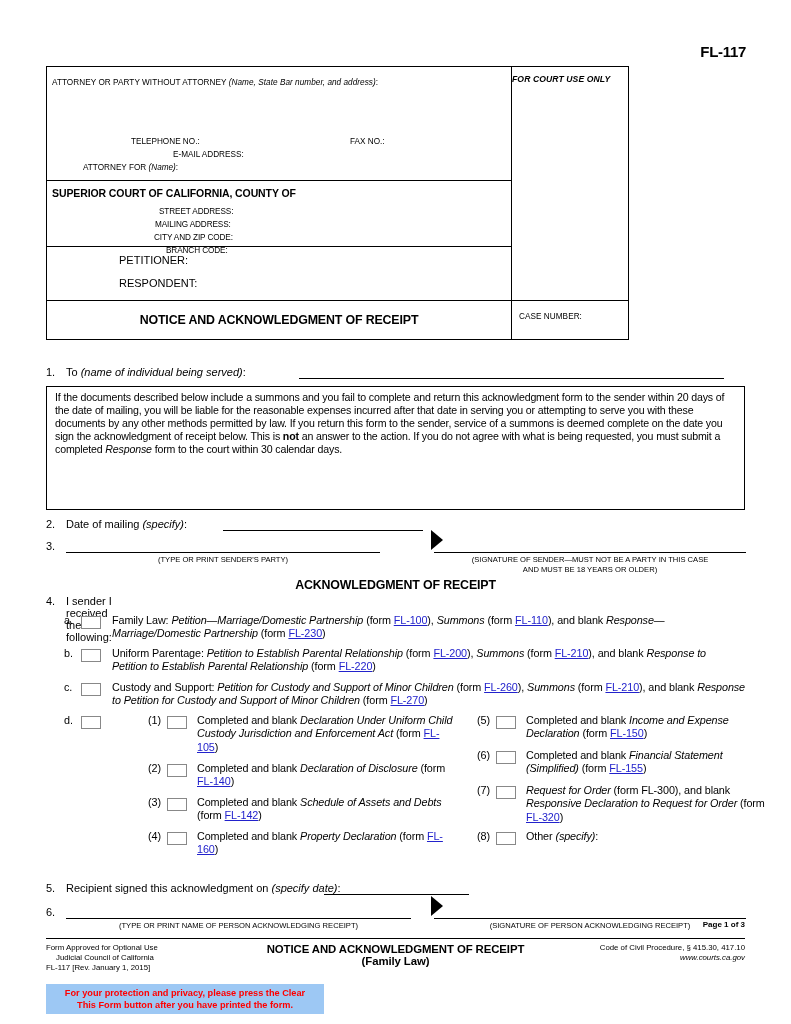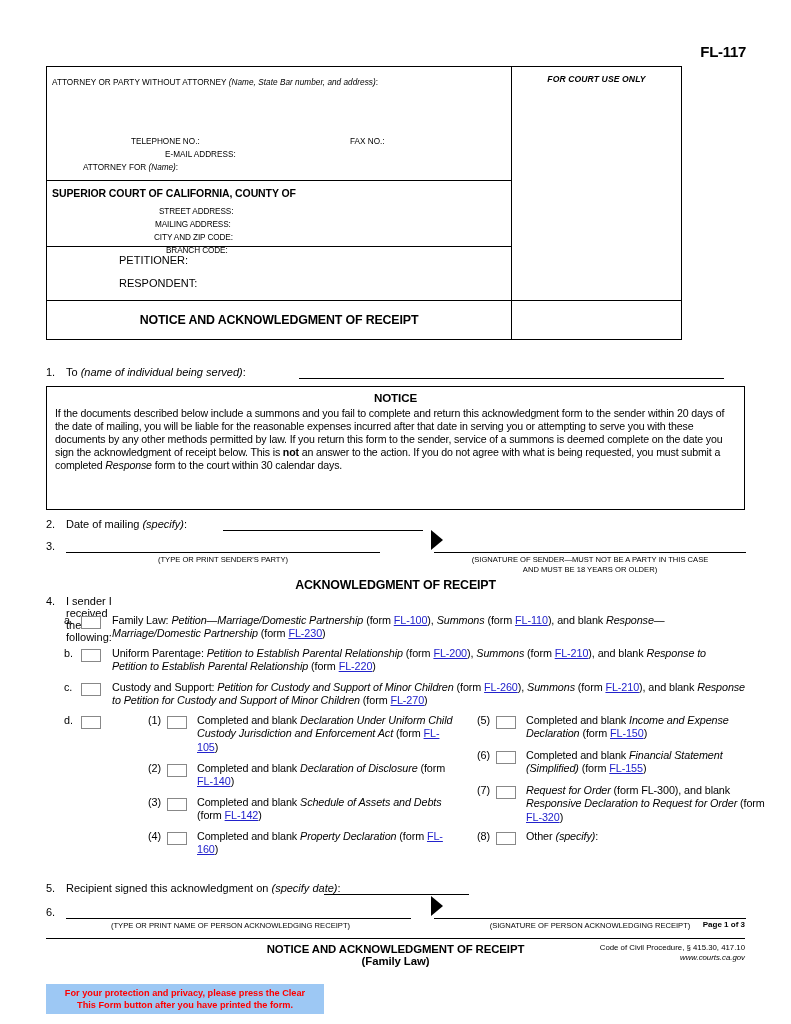--- a/index.html
+++ b/index.html
@@ -13,38 +13,38 @@
   .page{position:relative;width:791px;height:1024px;}
 
   
   .formno{
     position:absolute;top:43px;right:45px;
     font-size:15px;font-weight:bold;letter-spacing:-0.3px;
   }
 
   
   .caption{
-    position:absolute;left:46px;top:66px;width:636px;
+    position:absolute;left:46px;top:66px;width:583px;
     border:1.3px solid #000;
     box-sizing:border-box;
   }
   .caption .row{display:flex;}
   .cap-left{width:465px;box-sizing:border-box;border-right:1.3px solid #000;}
   .cap-right{flex:1;box-sizing:border-box;}
   .bline{border-bottom:1.3px solid #000;}
 
   .attybox{height:114px;position:relative;padding:4px 0 0 5px;box-sizing:border-box;}
   .lbl{font-size:8.2px;letter-spacing:0.05px;}
   .lbl i{font-style:italic;}
 
   .phone-row{position:absolute;left:0;top:70px;width:100%;}
   .phone-row div{position:absolute;font-size:8.2px;}
   .ph-tel{left:84px;top:0;}
   .ph-fax{left:303px;top:0;}
-  .ph-email{left:76px;top:13px;padding-left:42px;}
+  .ph-email{left:84px;top:13px;padding-left:42px;}
   .ph-atty{left:36px;top:26px;}
 
   .courtbox{height:66px;position:relative;padding:6px 0 0 5px;box-sizing:border-box;}
   .court-title{font-size:10.5px;font-weight:bold;letter-spacing:-0.1px;}
   .courtbox .sub{position:absolute;font-size:8.2px;}
   .c1{left:84px;top:24px;}
   .c2{left:80px;top:37px;}
   .c3{left:79px;top:50px;}
   .c4{left:91px;top:63px;}
 
@@ -52,21 +52,21 @@
   .partybox div{position:absolute;font-size:11px;left:72px;}
   .pet{top:7px;}
   .res{top:30px;}
 
   .titlebox{height:38px;display:flex;align-items:center;justify-content:center;}
   .titlebox span{font-size:12.4px;font-weight:bold;letter-spacing:-0.15px;}
 
   .casebox{position:relative;padding:4px 0 0 7px;box-sizing:border-box;}
   .casebox .lbl{font-size:8.2px;}
 
-  .courtuse{height:180px;display:flex;justify-content:center;padding-top:7px;box-sizing:border-box;}
+  .courtuse{height:180px;display:flex;justify-content:flex-start;padding-top:7px;box-sizing:border-box;}
   .courtuse span{font-size:8.6px;font-weight:bold;font-style:italic;letter-spacing:0.1px;}
 
   
   .sendernote{
     position:absolute;left:0;top:338px;width:791px;text-align:center;
     font-size:10.3px;font-style:italic;
   }
 
   
   .item1{position:absolute;left:46px;top:366px;width:700px;font-size:11px;}
@@ -140,21 +140,21 @@
   
   .item5{position:absolute;left:46px;top:882px;font-size:11px;}
   .item5 .num{position:absolute;left:0;top:0;}
   .item5 .txt{position:absolute;left:20px;top:0;white-space:nowrap;}
   .item5 .txt i{font-style:italic;}
   .item5 .fill{position:absolute;left:278px;top:12px;width:145px;border-bottom:1.1px solid #000;}
 
   .item6{position:absolute;left:46px;top:906px;width:700px;font-size:11px;}
   .item6 .num{position:absolute;left:0;top:0;}
   .item6 .line-l{position:absolute;left:20px;top:12px;width:345px;border-bottom:1.1px solid #000;}
-  .item6 .cap-l{position:absolute;left:12px;top:15px;width:345px;text-align:center;font-size:7.6px;}
+  .item6 .cap-l{position:absolute;left:20px;top:15px;width:345px;text-align:center;font-size:7.6px;}
   .item6 .line-r{position:absolute;left:388px;top:12px;width:312px;border-bottom:1.1px solid #000;}
   .item6 .cap-r{position:absolute;left:388px;top:15px;width:312px;text-align:center;font-size:7.6px;}
 
   .pagenum{position:absolute;right:46px;top:920px;font-size:8px;font-weight:bold;}
 
   
   .footrule{position:absolute;left:46px;top:938px;width:699px;border-top:1.3px solid #000;}
   .footer{position:absolute;left:46px;top:941px;width:699px;height:34px;}
   .f-left{position:absolute;left:0;top:2px;font-size:7.8px;line-height:10.2px;}
   .f-left .l1{}
@@ -228,32 +228,36 @@
         </div>
       </div>
     </div>
 
     <div class="row">
       <div class="cap-left">
         <div class="titlebox">
           <span>NOTICE AND ACKNOWLEDGMENT OF RECEIPT</span>
         </div>
       </div>
+      <div class="cap-right">
+        <div class="casebox" style="height:38px">
+          <span class="lbl">CASE NUMBER:</span>
+        </div>
+      </div>
     </div>
   </div>
 
 
   <div class="item1">
     <span class="num">1.</span>
     <span class="txt"><span>To </span><i>(name of individual being served)</i><span>:</span></span>
     <span class="fill"></span>
   </div>
 
   <div class="noticebox">
-    <div class="nt">NOTICE</div>
     <p><span>If the documents described below include a summons and you fail to complete and return this acknowledgment form to the sender within 20 days of the date of mailing, you will be liable for the reasonable expenses incurred after that date in serving you or attempting to serve you with these documents by any other methods permitted by law.  If you return this form to the sender, service of a summons is deemed complete on the date you sign the acknowledgment of receipt below. This is </span><b>not</b><span> an answer to the action. If you do not agree with what is being requested, you must submit a completed </span><i>Response</i><span> form to the court within 30 calendar days.</span></p>
   </div>
 
   <div class="item2">
     <span class="num">2.</span>
     <span class="txt"><span>Date of mailing </span><i>(specify)</i><span>:</span></span>
     <span class="fill"></span>
   </div>
 
   <div class="item3">
@@ -353,20 +357,25 @@
   </div>
 
   <div class="pagenum">Page 1 of 3</div>
 
   <div class="footrule"></div>
   <div class="footer">
     <div class="f-center">
       <div class="t1">NOTICE AND ACKNOWLEDGMENT OF RECEIPT</div>
       <div class="t2">(Family Law)</div>
     </div>
+    <div class="f-left">
+      <div class="l1">Form Approved for Optional Use</div>
+      <div class="l2">Judicial Council of California</div>
+      <div class="l1">FL-117  [Rev. January 1, 2015]</div>
+    </div>
     <div class="f-right">
       <div class="r1">Code of Civil Procedure, § 415.30, 417.10</div>
       <div class="r2">www.courts.ca.gov</div>
     </div>
   </div>
 
   <div class="privacy">
     <span><span>For your protection and privacy, please press the Clear</span><br><span>This Form button after you have printed the form.</span></span>
   </div>
   <div class="btn btn-print">Print this form</div>

